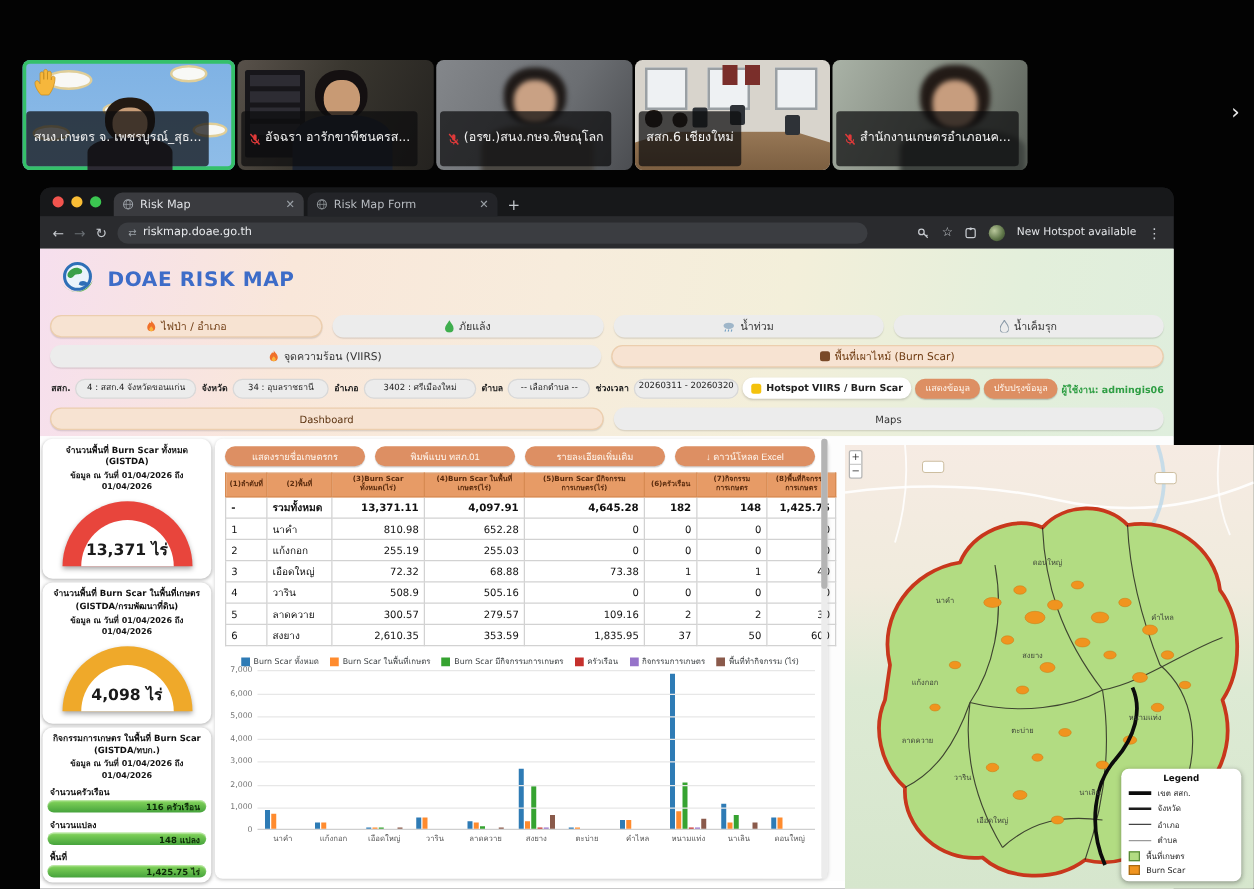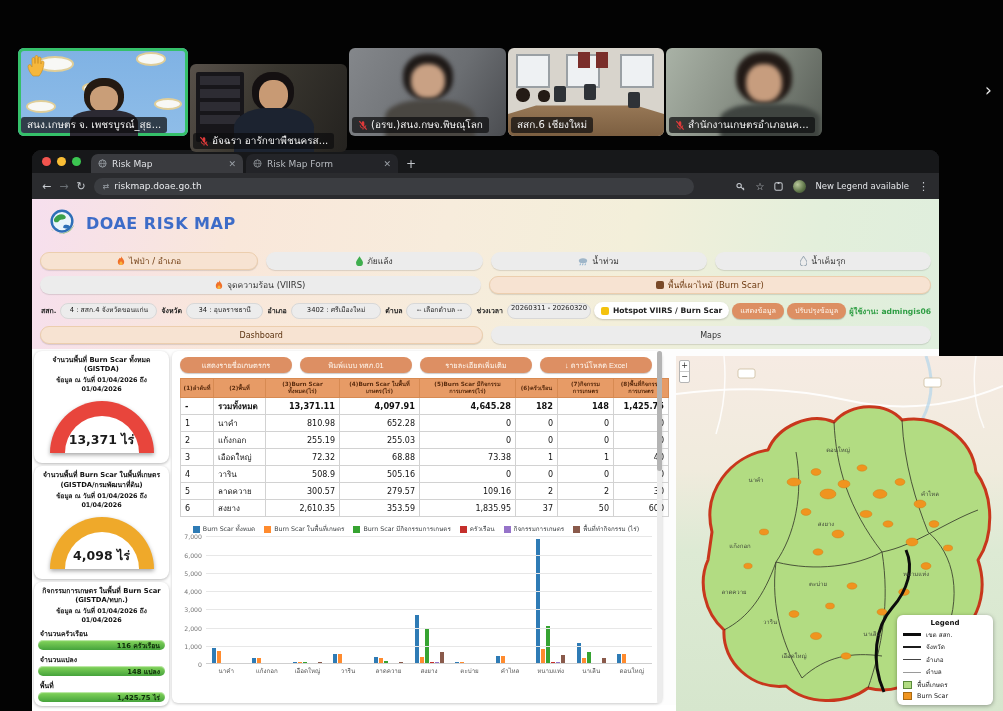--- a/index.html
+++ b/index.html
@@ -4,30 +4,30 @@
 <style>
   * { margin:0; padding:0; box-sizing:border-box; }
   html,body { width:1003px; height:711px; background:#030303; overflow:hidden;
     font-family:"DejaVu Sans","Liberation Sans",sans-serif; }
 
   
   #video-strip { position:absolute; left:18px; top:48px; height:88px; display:flex; gap:2px; z-index:3; }
   .tile { position:relative; width:157px; height:88px; border-radius:6px; overflow:hidden; background:#1b1d20; flex:none; }
   .tile.active { box-shadow:inset 0 0 0 3px #35c06a; }
   .tile-label { position:absolute; left:3px; bottom:3px; z-index:4; display:flex; align-items:center; gap:3px;
-    background:rgba(12,12,14,.72); color:#f2f2f2; font-size:10px; line-height:14px; padding:1px 6px; border-radius:3px;
+    background:rgba(12,12,14,.72); color:#f2f2f2; font-size:10px; line-height:14px; padding:15px 6px; border-radius:3px;
     max-width:150px; white-space:nowrap; overflow:hidden; }
   .micoff { width:10px; height:11px; flex:none; }
   #next-arrow { position:absolute; left:985px; top:80px; color:#e9e9e9; font-size:17px; z-index:3; cursor:pointer; }
   
   .t1 { background:linear-gradient(180deg,#7fb2e4,#8fbde8); }
   .cloud { position:absolute; background:#fcfbf6; border:2px solid #e3cf96; border-radius:50%; opacity:.97; }
   .hand { position:absolute; left:8px; top:6px; width:24px; height:24px; }
   .head { position:absolute; border-radius:46%; }
-  .t2 { background:linear-gradient(115deg,#58514a 0%,#39362f 45%,#24221f 100%);margin-top:16px; }
+  .t2 { background:linear-gradient(115deg,#58514a 0%,#39362f 45%,#24221f 100%); }
   .t2 .shelf { position:absolute; left:6px; top:8px; width:48px; height:70px; background:#17161a; border-radius:2px; }
   .t2 .shelf i { display:block; height:9px; margin:4px 4px 0; background:#2d2c33; }
   .t3 { background:linear-gradient(120deg,#84878b,#6b6e72 60%,#4b4d51); }
   .t4 { background:#d8d4cc; }
   .t4 .wallpic { position:absolute; top:4px; width:12px; height:16px; background:#7a2e2a; }
   .t4 .window { position:absolute; top:6px; width:34px; height:34px; background:#eef1f3; border:2px solid #9aa0a4; }
   .t4 .table { position:absolute; bottom:0; left:0; width:100%; height:34px;
     background:linear-gradient(180deg,#9a7a58,#7c5f41); clip-path:polygon(0 35%,18% 10%,82% 10%,100% 35%,100% 100%,0 100%); }
   .t4 .chair { position:absolute; width:12px; height:16px; background:#2e3237; border-radius:2px; }
   .t5 { background:repeating-linear-gradient(93deg,#e2e6e9 0 7px,#aeb6bc 7px 11px,#ccd3d8 11px 20px); }
@@ -275,21 +275,21 @@
           <circle cx="4.5" cy="5" r="2.4" fill="none" stroke="#c7cbd0" stroke-width="1.1"></circle>
           <line x1="6.6" y1="6.6" x2="10" y2="10" stroke="#c7cbd0" stroke-width="1.1"></line>
           <line x1="8.6" y1="8.6" x2="9.8" y2="7.6" stroke="#c7cbd0" stroke-width="1.1"></line>
         </svg>
       <span style="font-size:10px">☆</span>
       <svg width="11" height="11" viewBox="0 0 12 12">
           <rect x="2" y="2" width="8" height="8" rx="1.6" fill="none" stroke="#c7cbd0" stroke-width="1.1"></rect>
           <circle cx="6" cy="2.2" r="1.2" fill="#c7cbd0"></circle>
         </svg>
       <span class="avatar"></span>
-      <span id="update-pill">New Legend available</span>
+      <span id="update-pill">New Hotspot available</span>
       <span style="font-size:11px">⋮</span>
     </div>
   </div>
 
   <div id="page">
     <div id="page-top">
       <div id="site-header">
         <svg width="32" height="32" viewBox="0 0 34 34">
           <circle cx="17" cy="15" r="11" fill="#eaf4fb" stroke="#2e6fb7" stroke-width="2.6"></circle>
           <path d="M9 12c3-4.5 8-5.5 11-3 2.2 1.8.6 4.4-2.6 4.2-4.2-.3-3 3.2-6.4 3.1-2.6-.1-3-2.4-2-4.3z" fill="#3aa049"></path>

